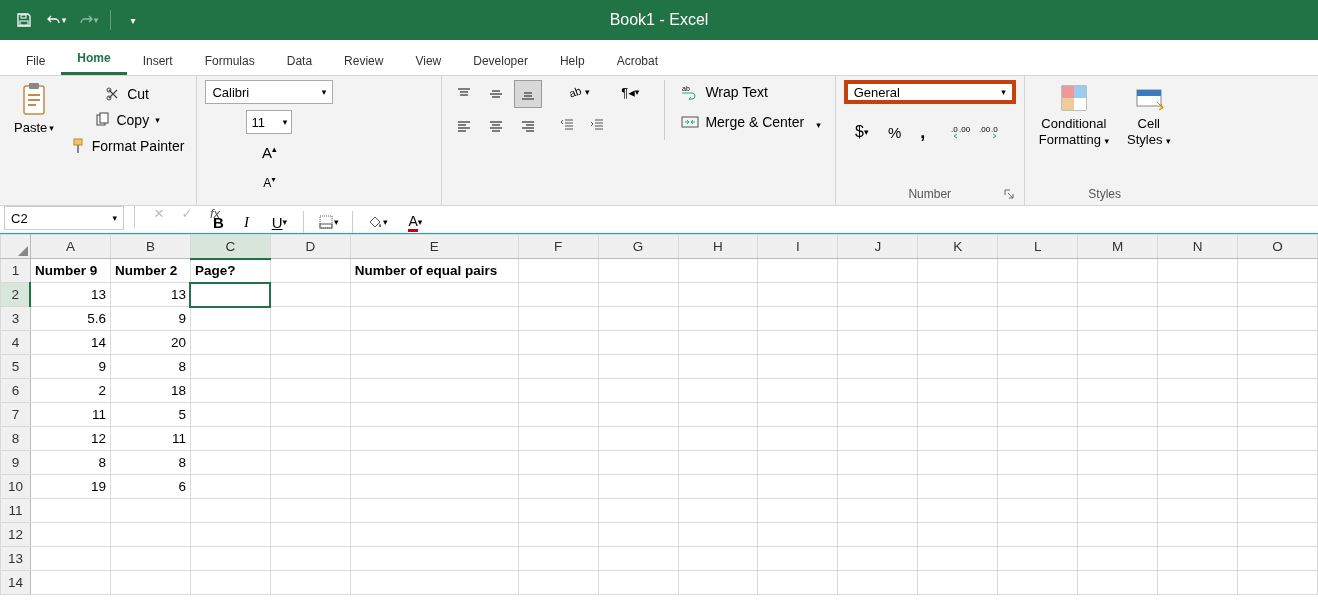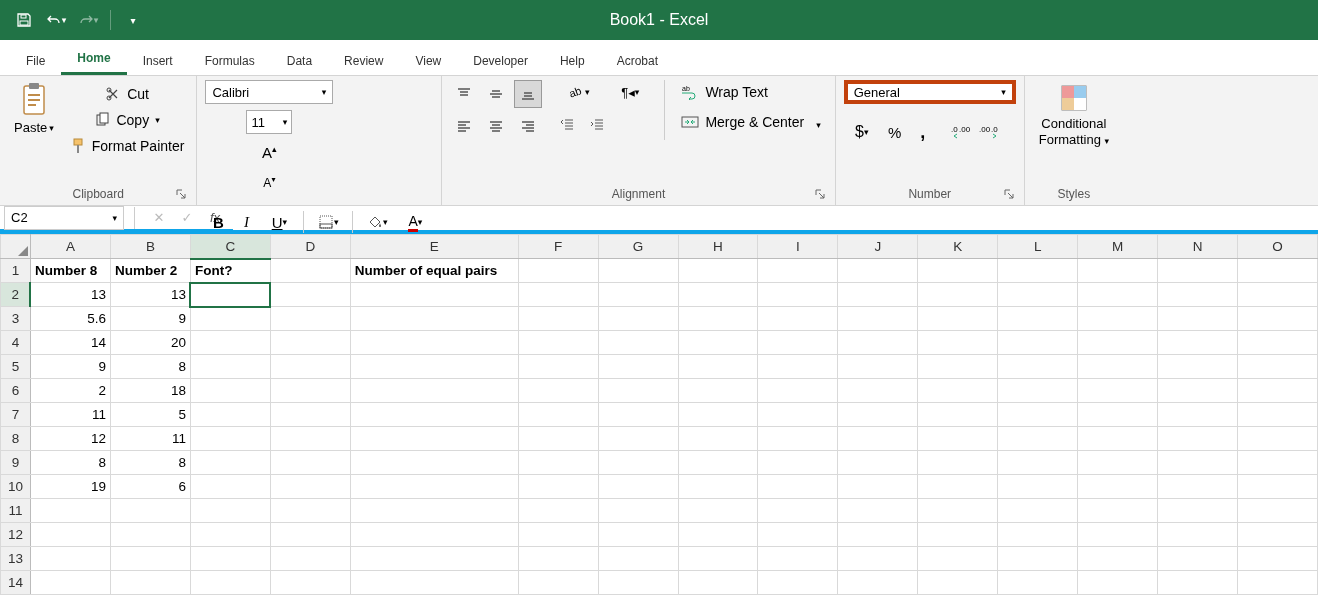--- a/index.html
+++ b/index.html
@@ -52,21 +52,21 @@
 .wrap-btn { display:flex; align-items:flex-end; gap:6px; cursor:pointer; font-size:14px; padding:2px 6px; }
 
 .num-top { width:172px; height:24px; border:4px solid #c2410c; background:#fff; padding:0 6px; display:flex; align-items:center; justify-content:space-between; font-size:13px; }
 .num-bot { display:flex; gap:2px; margin-top:10px; align-items:center; }
 
 .style-col { display:flex; flex-direction:column; align-items:center; gap:2px; padding:2px 6px; cursor:pointer; }
 .style-col .lbl { font-size:13px; text-align:center; line-height:1.2; display:flex; flex-direction:column; align-items:center; }
 .chev { font-size:9px; }
 
 
-.fbar-row { height:28px; display:flex; align-items:center; border-bottom:5px solid #0ea5e9; background:#fff; }
+.fbar-row { height:28px; display:flex; border-bottom:1px solid #0ea5e9; background:#fff; }
 .name-box { width:120px; height:24px; border:1px solid #ccc; margin:0 4px; padding:0 6px; display:flex; align-items:center; justify-content:space-between; font-size:13px; }
 .fbar-btns { display:flex; gap:8px; padding:0 8px; color:#999; }
 .fbar-btns span { width:20px; text-align:center; }
 .fx { font-style:italic; color:#555; }
 .formula-input { flex:1; border:none; outline:none; height:24px; padding:0 6px; font-size:13px; }
 
 
 .grid-wrap { position:relative; background:#fff; }
 .grid { border-collapse:collapse; table-layout:fixed; }
 .grid th, .grid td { border:1px solid #d9d9d9; height:24px; font-size:13.5px; padding:0 4px; }
@@ -162,23 +162,20 @@
           </div>
         <div class="mini-btn">
             <svg viewBox="0 0 16 16">
               <rect x="4" y="1" width="8" height="6" fill="#f5c26b" stroke="#b88a3a"></rect>
               <rect x="7" y="7" width="2" height="8" fill="#888"></rect>
             </svg>
             <span>Format Painter</span>
           </div>
       </div>
     </div>
-    <div class="group-label"><span>Clipboard</span><svg class="launcher" viewBox="0 0 14 14">
-          <path d="M3 3h5M3 3v5M6 6l5 5M11 7v4h-4" stroke="#666" fill="none"></path>
-        </svg></div>
   </div>
 
   <div class="group">
     <div class="group-body" style="flex-direction:column">
       <div class="font-top">
         <div class="font-name">
             <span>Calibri</span>
             <span class="chev">▾</span>
           </div>
         <div class="font-size">
@@ -296,23 +293,20 @@
         <div class="wrap-btn">
             <svg width="18" height="16" viewBox="0 0 18 16">
               <rect x="1" y="3" width="16" height="10" fill="none" stroke="#555"></rect>
               <path d="M4 8h3m-1-2l2 2-2 2M14 8h-3m1-2l-2 2 2 2" stroke="#2a7" fill="none"></path>
             </svg>
             <span>Merge &amp; Center</span>
             <span class="chev" style="margin-left:6px">▾</span>
           </div>
       </div>
     </div>
-    <div class="group-label"><span>Alignment</span><svg class="launcher" viewBox="0 0 14 14">
-          <path d="M3 3h5M3 3v5M6 6l5 5M11 7v4h-4" stroke="#666" fill="none"></path>
-        </svg></div>
   </div>
 
   <div class="group">
     <div class="group-body" style="flex-direction:column">
       <div class="num-top">
           <span>General</span>
           <span class="chev">▾</span>
         </div>
       <div class="num-bot">
         <div class="icon-btn wide">
@@ -353,20 +347,31 @@
         <svg width="32" height="32" viewBox="0 0 32 32">
             <rect x="4" y="4" width="24" height="24" fill="none" stroke="#888"></rect>
             <rect x="4" y="4" width="12" height="12" fill="#e99"></rect>
             <rect x="16" y="4" width="12" height="12" fill="#9ce"></rect>
             <rect x="4" y="16" width="12" height="12" fill="#ec9"></rect>
             <rect x="16" y="16" width="12" height="12" fill="#fff"></rect>
           </svg>
         <div class="lbl">
             <span>Conditional</span>
             <span><span>Formatting</span> <span class="chev">▾</span></span>
+          </div>
+      </div>
+      <div class="style-col">
+        <svg width="32" height="32" viewBox="0 0 32 32">
+            <rect x="4" y="8" width="24" height="16" fill="#fff" stroke="#888"></rect>
+            <rect x="4" y="8" width="24" height="6" fill="#3a7bbf"></rect>
+            <path d="M24 20l6 6M26 28l4-2-2-4" stroke="#c80" fill="#fc4"></path>
+          </svg>
+        <div class="lbl">
+            <span>Cell</span>
+            <span><span>Styles</span> <span class="chev">▾</span></span>
           </div>
       </div>
     </div>
     <div class="group-label"><span>Styles</span></div>
   </div>
 
 </div>
 
 <div class="fbar-row">
   <div class="name-box">
@@ -400,23 +405,23 @@
           <th class="col-h" style="width:80px">K</th>
           <th class="col-h" style="width:80px">L</th>
           <th class="col-h" style="width:80px">M</th>
           <th class="col-h" style="width:80px">N</th>
           <th class="col-h" style="width:80px">O</th>
         </tr>
       </tbody>
       <tbody>
         <tr>
           <th class="row-h">1</th>
-          <td class="cell bold left">Number 8</td>
+          <td class="cell bold left">Number 9</td>
           <td class="cell bold left">Number 2</td>
-          <td class="cell bold left">Font?</td>
+          <td class="cell bold left">Page?</td>
           <td class="cell bold left"></td>
           <td class="cell bold left">Number of equal pairs</td>
           <td class="cell bold left"></td>
           <td class="cell bold left"></td>
           <td class="cell bold left"></td>
           <td class="cell bold left"></td>
           <td class="cell bold left"></td>
           <td class="cell bold left"></td>
           <td class="cell bold left"></td>
           <td class="cell bold left"></td>

